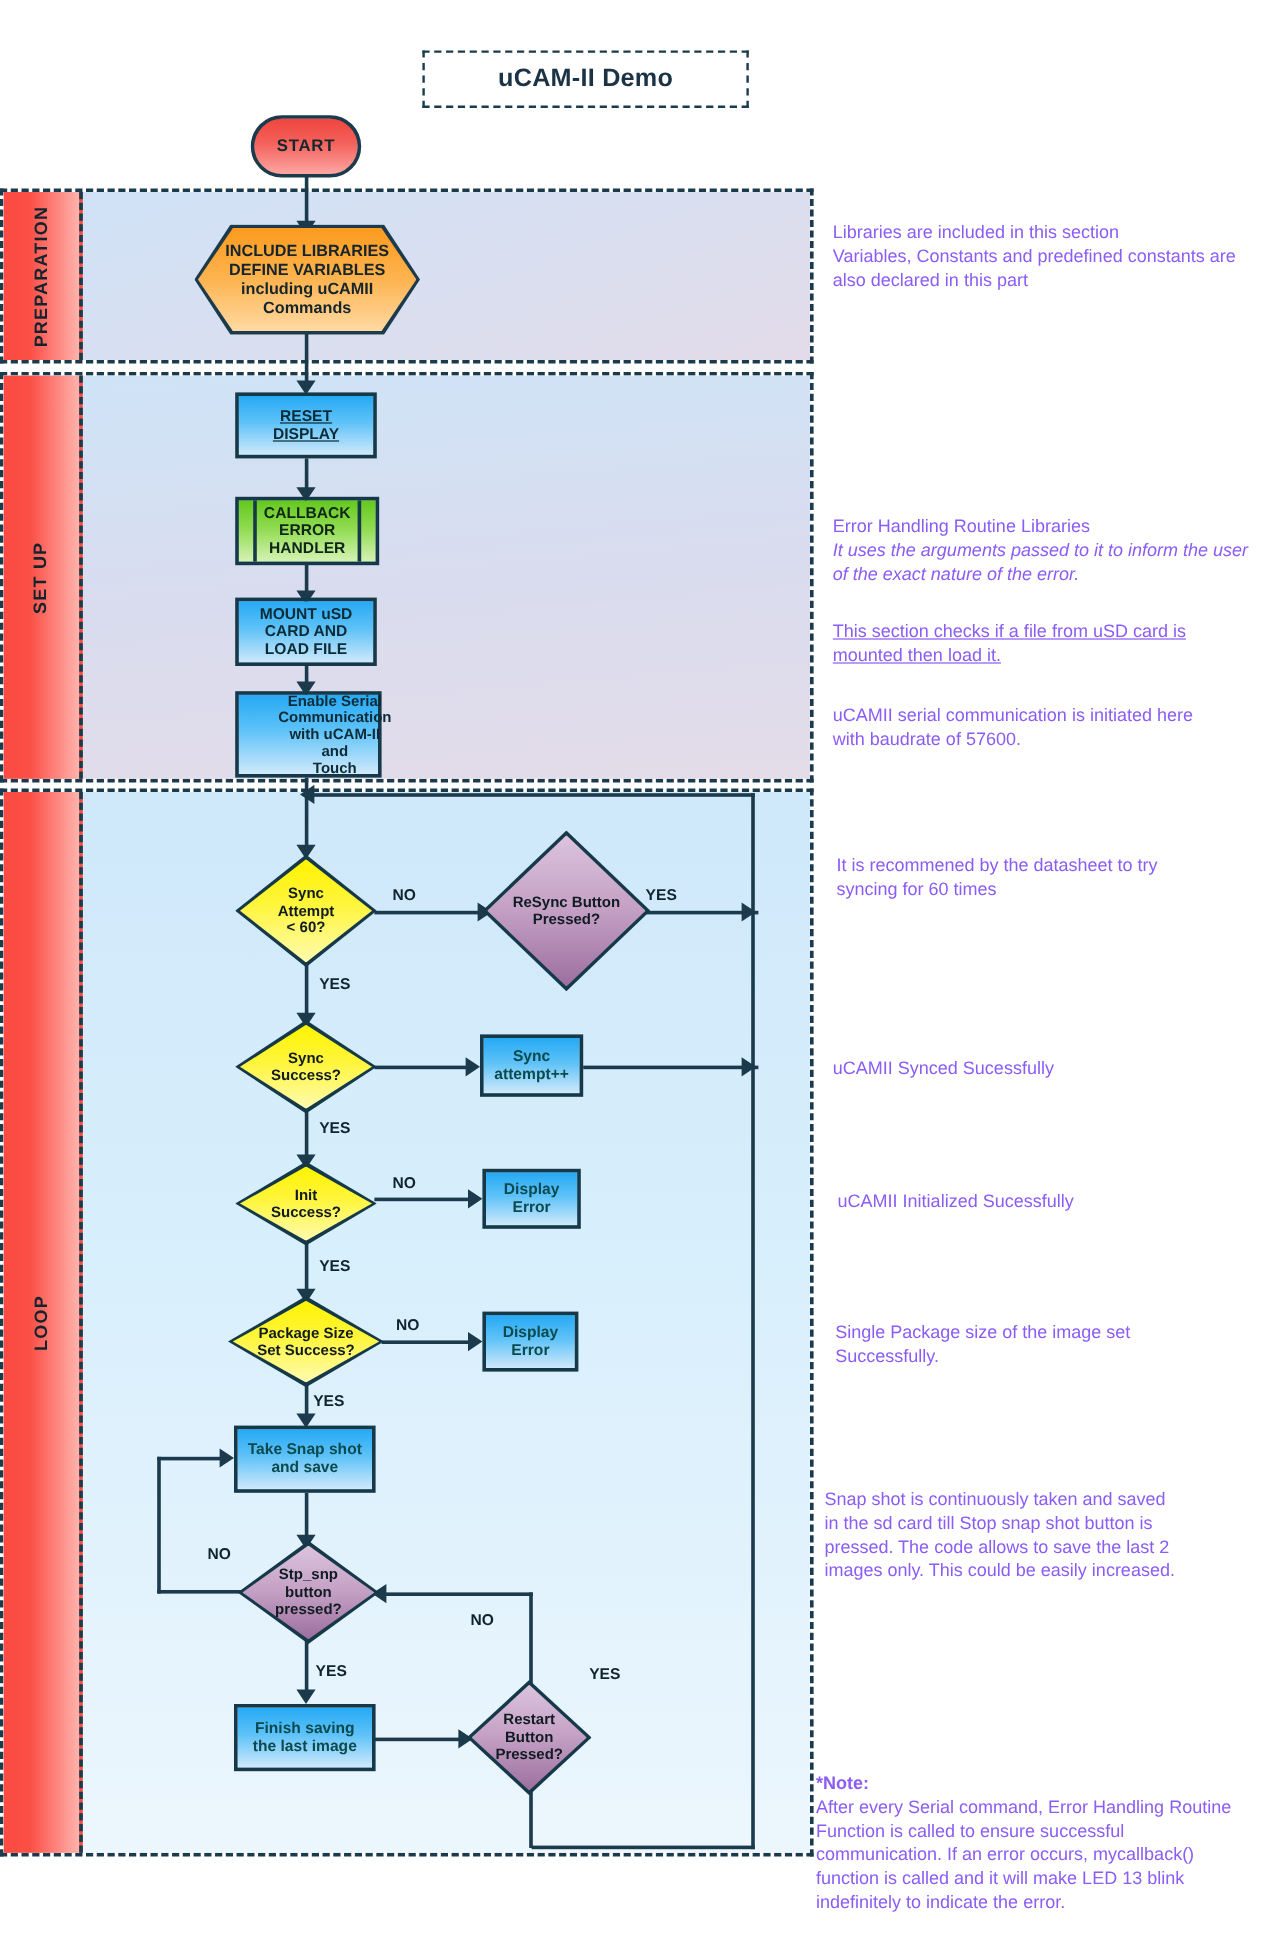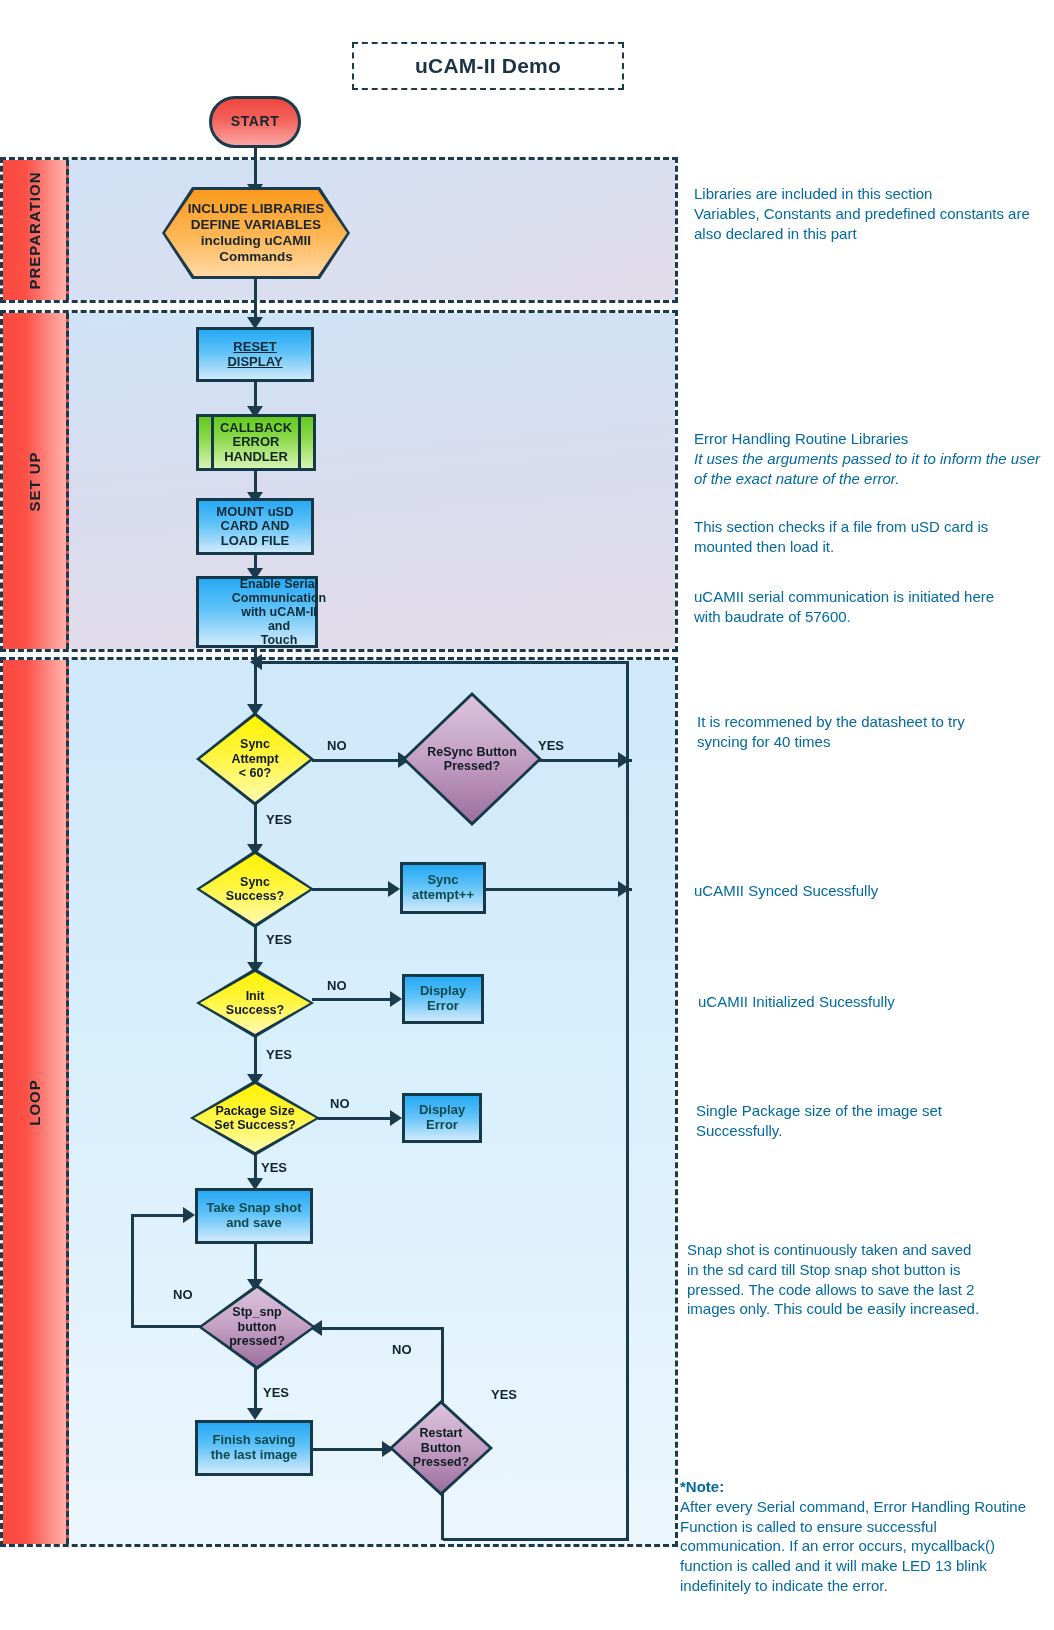--- a/index.html
+++ b/index.html
@@ -104,21 +104,21 @@
   .arrow-r{position:absolute;width:0;height:0;
     border-top:8px solid transparent;border-bottom:8px solid transparent;
     border-left:12px solid #1b3a4b;}
   .arrow-l{position:absolute;width:0;height:0;
     border-top:8px solid transparent;border-bottom:8px solid transparent;
     border-right:12px solid #1b3a4b;}
 
   .edge-label{position:absolute;font-size:13px;font-weight:bold;color:#10242e;}
 
   
-  .note{position:absolute;font-size:15px;color:#0369a1;line-height:1.32;font-weight:normal;}
+  .note{position:absolute;font-size:15px;color:#8b5cf6;line-height:1.32;font-weight:normal;}
   .note i{font-style:italic;}
   .note b{font-weight:bold;}
 </style>
 </head>
 <body>
 
 <div id="page">
 
   <div class="title-box">uCAM-II Demo</div>
 
@@ -326,25 +326,25 @@
 
   <div class="note" style="left:694px;top:148px;width:345px;white-space:pre-line;">Libraries are included in this section
 Variables, Constants and predefined constants are also declared in this part</div>
 
 
   <div class="note" style="left:694px;top:393px;width:350px;">
     <div>Error Handling Routine Libraries</div>
     <i>It uses the arguments passed to it to inform the user of the exact nature of the error.</i>
   </div>
 
-  <div class="note" style="left:694px;top:481px;width:330px;">This section checks if a file from uSD card is mounted then load it.</div>
+  <div class="note" style="left:694px;top:481px;width:330px;text-decoration:underline;">This section checks if a file from uSD card is mounted then load it.</div>
 
   <div class="note" style="left:694px;top:551px;width:320px;">uCAMII serial communication is initiated here with baudrate of 57600.</div>
 
-  <div class="note" style="left:697px;top:676px;width:290px;">It is recommened by the datasheet to try syncing for 40 times</div>
+  <div class="note" style="left:697px;top:676px;width:290px;">It is recommened by the datasheet to try syncing for 60 times</div>
 
   <div class="note" style="left:694px;top:845px;width:330px;">uCAMII Synced Sucessfully</div>
 
   <div class="note" style="left:698px;top:956px;width:330px;">uCAMII Initialized Sucessfully</div>
 
   <div class="note" style="left:696px;top:1065px;width:300px;">Single Package size of the image set Successfully.</div>
 
   <div class="note" style="left:687px;top:1204px;width:300px;">Snap shot is continuously taken and saved in the sd card till Stop snap shot button is pressed. The code allows to save the last  2 images only. This could be easily increased.</div>
 
   <div class="note" style="left:680px;top:1441px;width:350px;">

